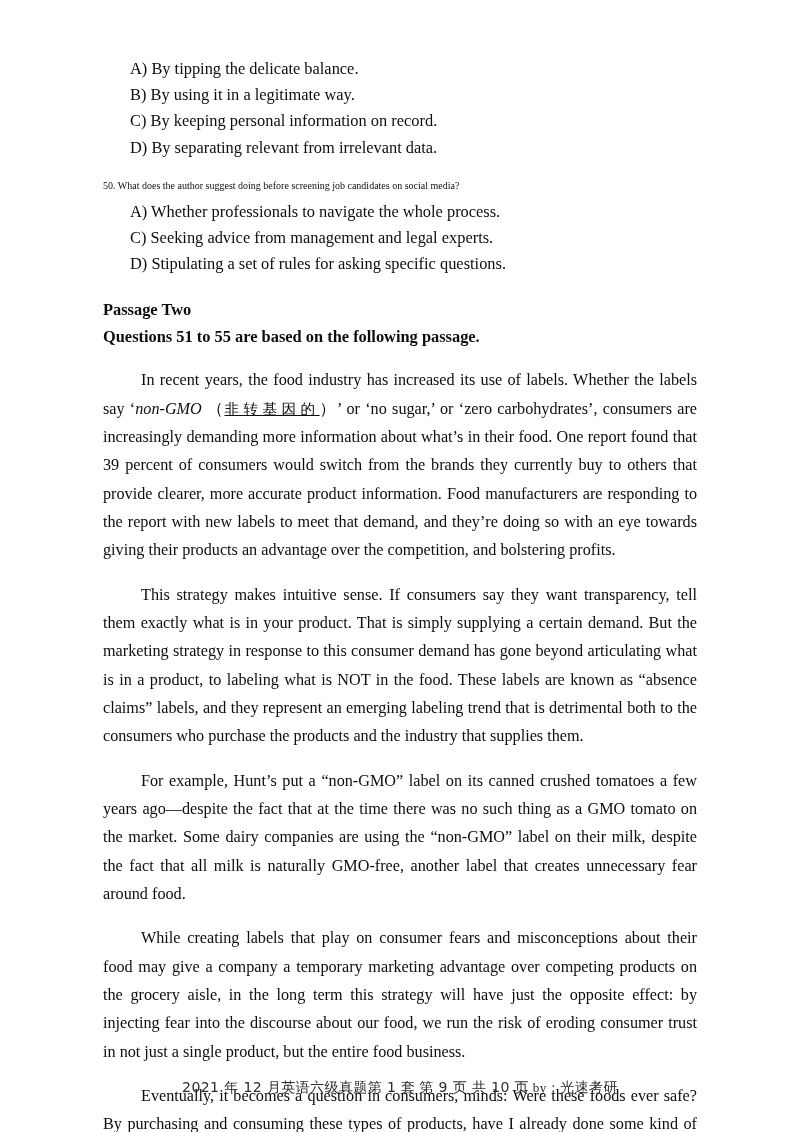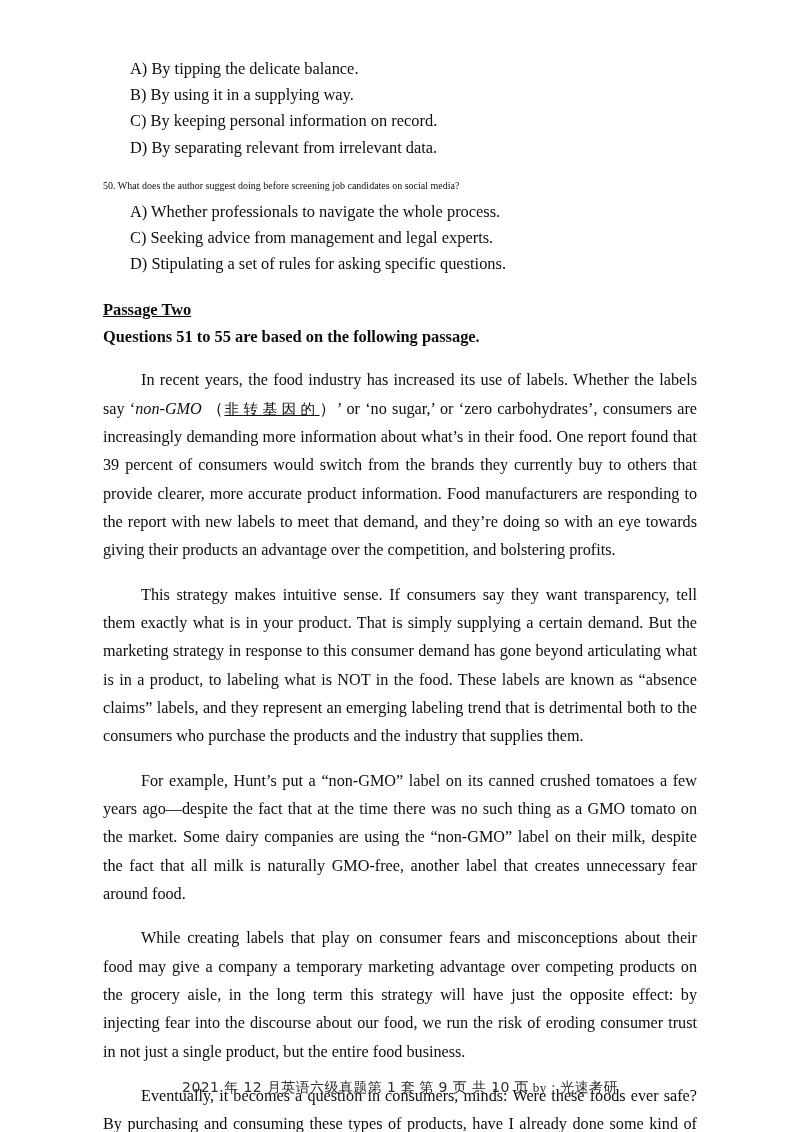--- a/index.html
+++ b/index.html
@@ -39,21 +39,21 @@
   .question + .option {
     margin-top: 0;
   }
 
   
   .heading {
     font-weight: bold;
     font-size: 16.4px;
     line-height: 26.4px;
   }
-  .heading-passage { margin-top: 19px; text-decoration: underline; }
+  .heading-passage { margin-top: 19px; }
   .heading-questions { margin-top: 1px; }
 
   
   .para {
     text-align: justify;
     text-justify: inter-word;
     text-indent: 38px;
     font-size: 16.2px;
     line-height: 28.3px;
     margin-top: 13px;
@@ -88,21 +88,21 @@
   }
 </style>
 </head>
 <body>
 
 <div class="page">
 
   <div class="content">
 
     <div class="option">A) By tipping the delicate balance.</div>
-    <div class="option">B) By using it in a supplying way.</div>
+    <div class="option">B) By using it in a legitimate way.</div>
     <div class="option">C) By keeping personal information on record.</div>
     <div class="option">D) By separating relevant from irrelevant data.</div>
 
     <div class="question">50. What does the author suggest doing before screening job candidates on social media?</div>
     <div class="option">A) Whether professionals to navigate the whole process.</div>
     <div class="option">C) Seeking advice from management and legal experts.</div>
     <div class="option">D) Stipulating a set of rules for asking specific questions.</div>
 
     <div class="heading heading-passage">Passage Two</div>
     <div class="heading heading-questions">Questions 51 to 55 are based on the following passage.</div>

